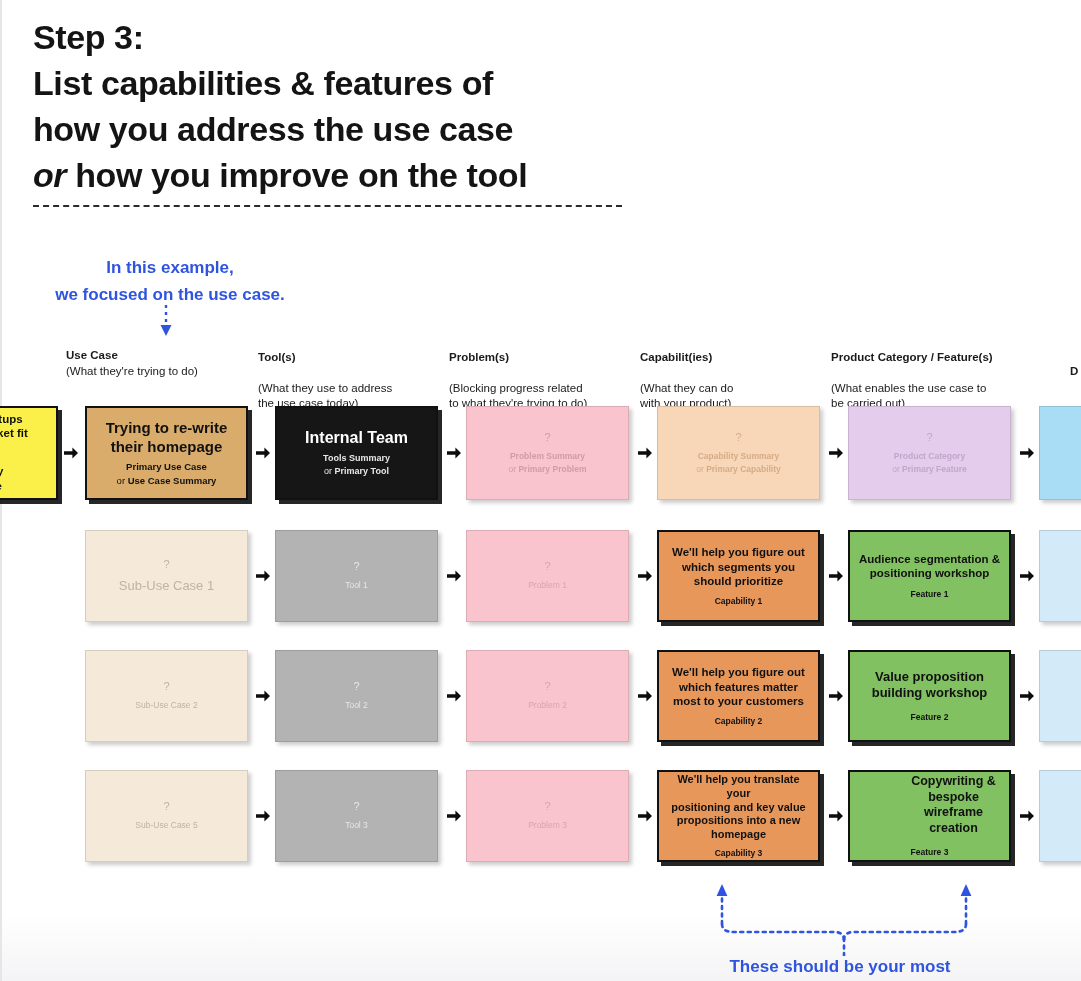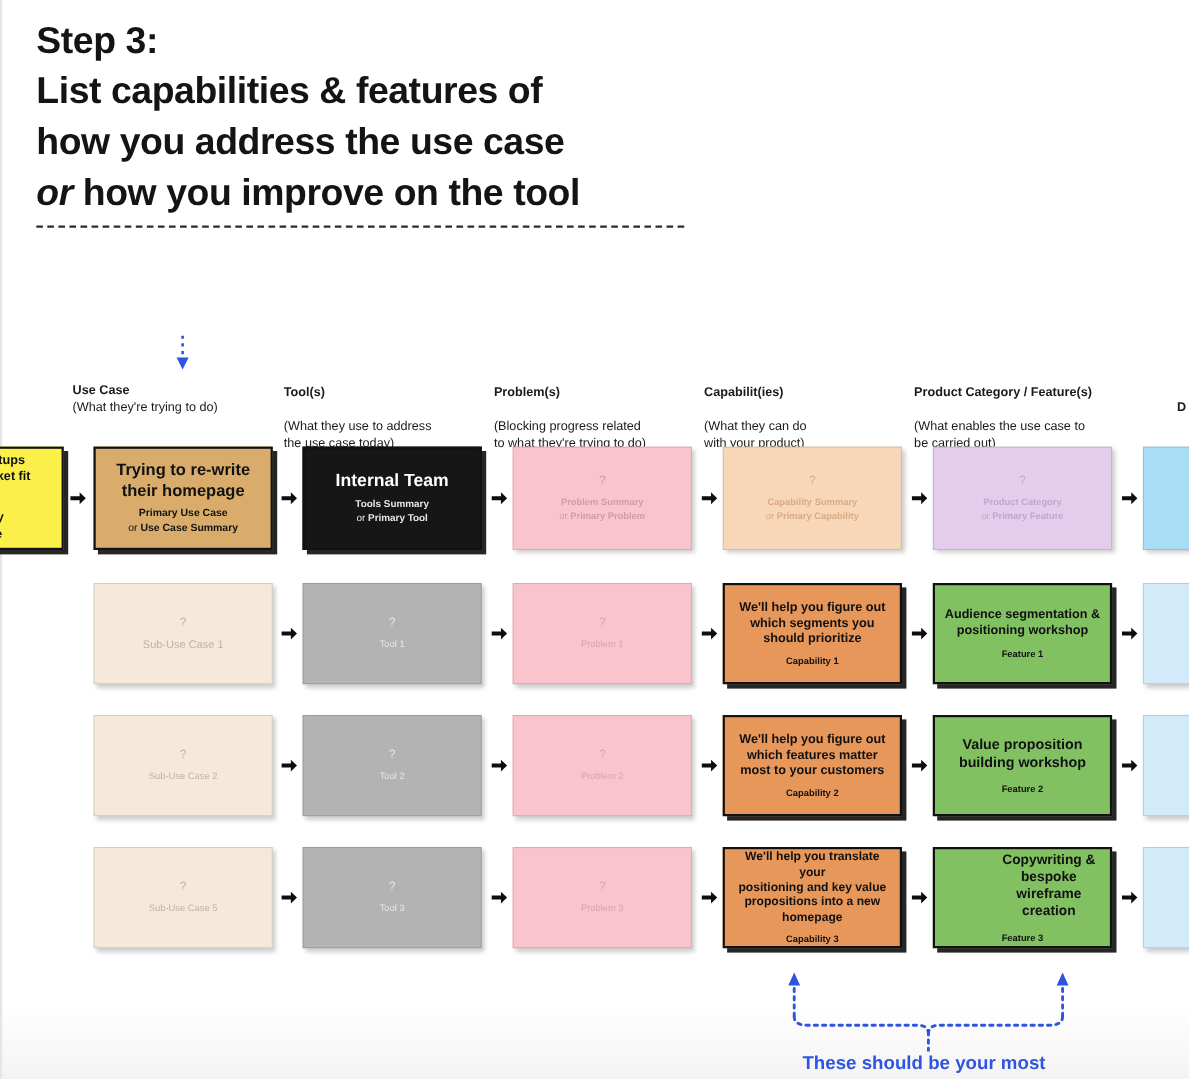--- a/index.html
+++ b/index.html
@@ -169,20 +169,24 @@
   <div class="title-block">
     <div class="title-line">Step 3:</div>
     <div class="title-line">List capabilities &amp; features of</div>
     <div class="title-line">how you address the use case</div>
     <div class="title-line">
       <span class="em">or</span><span> how you improve on the tool</span>
     </div>
   </div>
   <div class="title-underline"></div>
 
+  <div class="callout-top">
+    <div>In this example,</div>
+    <div>we focused on the use case.</div>
+  </div>
   <div class="callout-arrow-down">
     <svg width="20" height="32" viewBox="0 0 20 32">
       <line x1="10" y1="0" x2="10" y2="20" stroke="#2f54e0" stroke-width="2.4" stroke-dasharray="3 4"></line>
       <polygon points="10,31 4.5,20 15.5,20" fill="#2f54e0"></polygon>
     </svg>
   </div>
 
   <div class="col-head" style="left:-46px; top:364px; width:60px;">
     <span class="ch-title">pe</span>
   </div>
@@ -286,21 +290,21 @@
   <div class="arrow" style="left:1019px; top:445px;">
     <svg width="16" height="16" viewBox="0 0 16 16">
         <path d="M1 6.2h8.4V2.6L15 8l-5.6 5.4V9.8H1z" fill="#0d0d0d"></path>
       </svg>
   </div>
 
   <div class="box v-ghost" style="left:1039px; top:406px; width:163px; height:94px; background:#A8DDF5;"></div>
 
   <div class="box v-ghost" style="left:85px; top:530px; width:163px; height:92px; background:#F5EADA; color:#bdb3a6;">
     <div class="qmark">?</div>
-    <div class="sub" style="font-size:10px; margin-top:0; font-weight:400;">Sub-Use Case 1</div>
+    <div class="sub" style="font-size:13px; margin-top:0; font-weight:400;">Sub-Use Case 1</div>
   </div>
   <div class="arrow" style="left:255px; top:568px;">
     <svg width="16" height="16" viewBox="0 0 16 16">
         <path d="M1 6.2h8.4V2.6L15 8l-5.6 5.4V9.8H1z" fill="#0d0d0d"></path>
       </svg>
   </div>
 
   <div class="box v-ghost" style="left:275px; top:530px; width:163px; height:92px; background:#B3B3B3; color:#e6e6e6;">
     <div class="qmark">?</div>
     <div class="sub" style="font-size:8.5px; margin-top:0; font-weight:400;">Tool 1</div>

